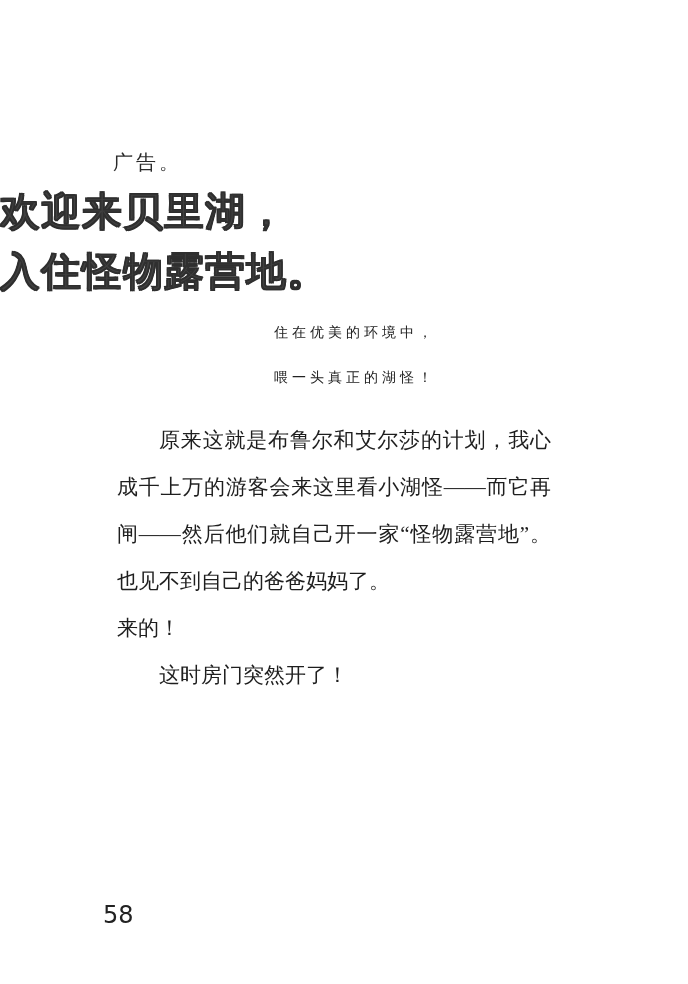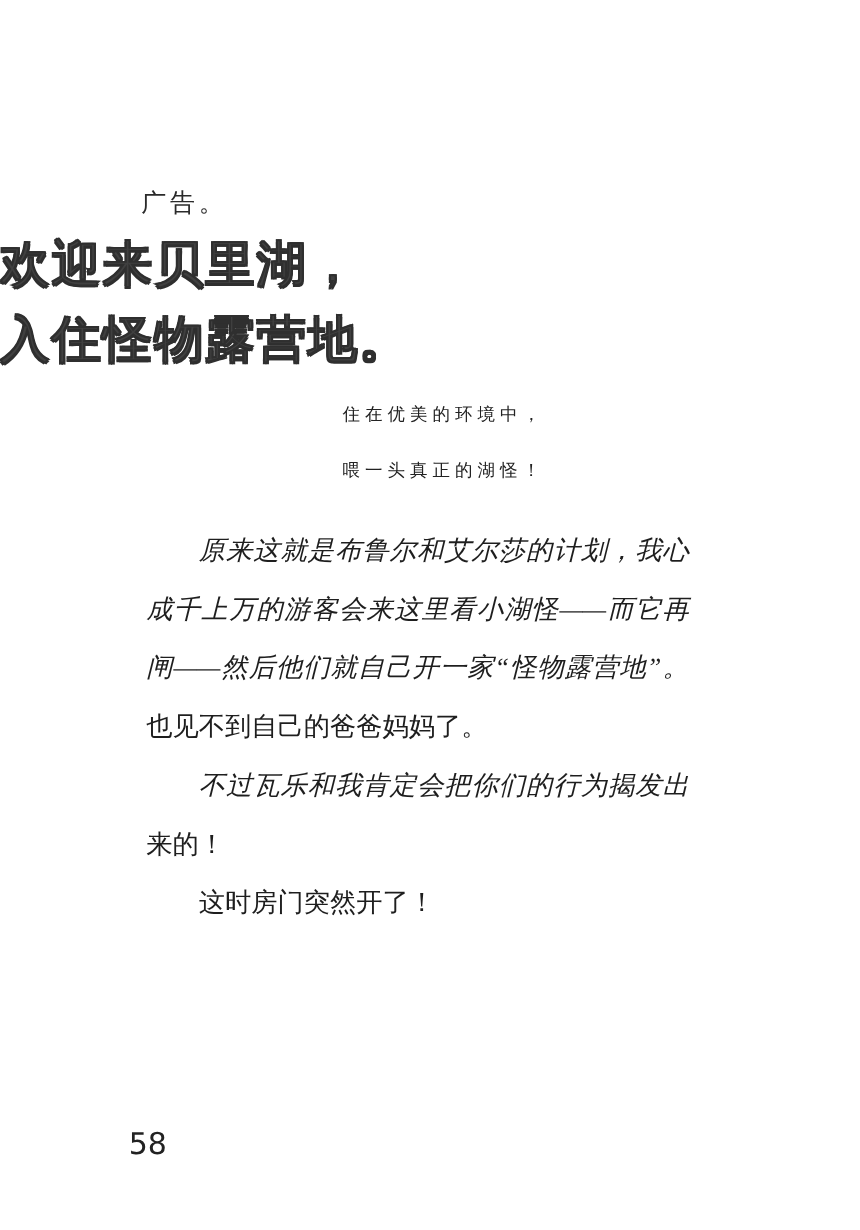--- a/index.html
+++ b/index.html
@@ -61,21 +61,20 @@
     color: #1e1e1e;
   }
   .body-text .line {
     height: 47px;
     line-height: 47px;
   }
   .body-text .line.first { text-indent: 2em; }
   .body-text .line.j {
     text-align: justify;
     text-align-last: justify;
-    font-style: italic;
   }
   .page-number {
     position: absolute;
     left: 103px;
     top: 901px;
     font-family: "DejaVu Sans", "Liberation Sans", sans-serif;
     font-size: 24px;
     color: #222222;
   }
 </style>
@@ -97,21 +96,20 @@
   </div>
 
   <div class="body-text">
       <div>
         <div class="line first j">原来这就是布鲁尔和艾尔莎的计划，我心</div>
         <div class="line j">成千上万的游客会来这里看小湖怪——而它再</div>
         <div class="line j">闸——然后他们就自己开一家“怪物露营地”。</div>
         <div class="line">也见不到自己的爸爸妈妈了。</div>
       </div>
       <div>
-        <div class="line first j">不过瓦乐和我肯定会把你们的行为揭发出</div>
         <div class="line">来的！</div>
       </div>
       <div>
         <div class="line first">这时房门突然开了！</div>
       </div>
     </div>
 
   <div class="page-number">58</div>
 
 </div>

